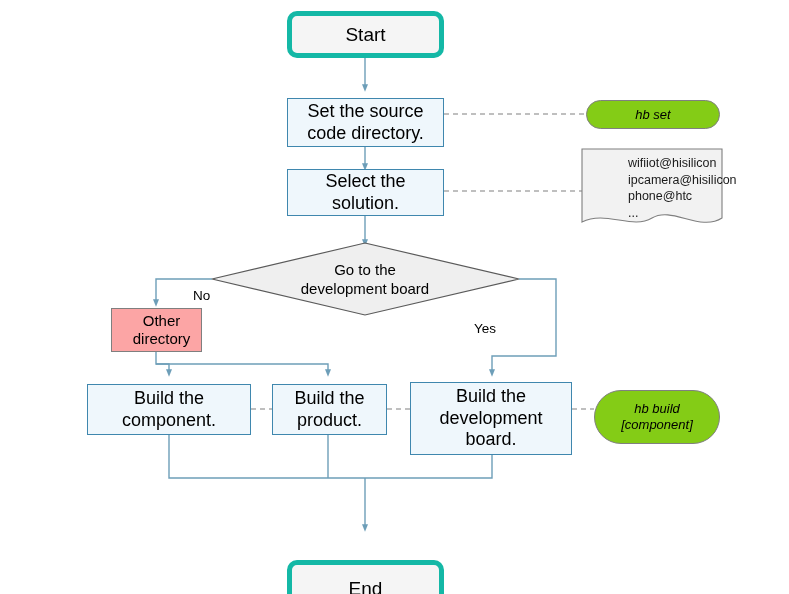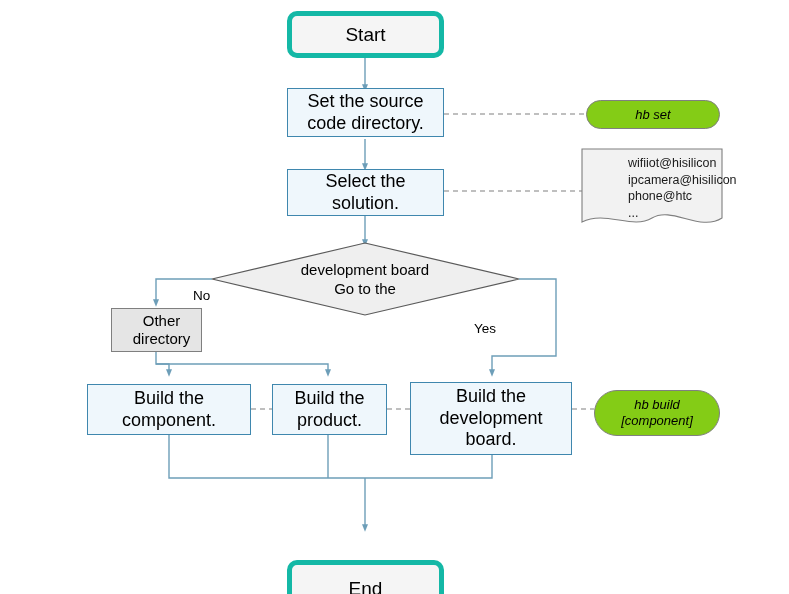--- a/index.html
+++ b/index.html
@@ -49,21 +49,21 @@
 
   
   .process {
     background: #eff7fc;
     border: 1px solid #3f87ae;
     font-size: 18px;
   }
 
   
   .graybox {
-    background: #e5e5e5;
+    background: #fca5a5;
     border: 1px solid #7f7f7f;
     font-size: 15px;
     padding-left: 10px;
   }
 
   
   .decision-label {
     position: absolute;
     display: flex;
     align-items: center;
@@ -155,38 +155,38 @@
       <line x1="251" y1="409" x2="272" y2="409"></line>
       <line x1="387" y1="409" x2="410" y2="409"></line>
       <line x1="572" y1="409" x2="594" y2="409"></line>
     </g>
   </svg>
 
   <div class="node terminator" style="left:287px; top:11px; width:157px; height:47px;">
     <span>Start</span>
   </div>
 
-  <div class="node process" style="left:287px; top:88px; width:157px; height:49px;">
+  <div class="node process" style="left:287px; top:98px; width:157px; height:49px;">
     <div>
       <div>Set the source</div>
       <div>code directory.</div>
     </div>
   </div>
 
   <div class="node process" style="left:287px; top:169px; width:157px; height:47px;">
     <div>
       <div>Select the</div>
       <div>solution.</div>
     </div>
   </div>
 
   <div class="decision-label" style="left:252px; top:248px; width:226px; height:62px;">
     <div>
+      <div>Go to the</div>
       <div>development board</div>
-      <div>Go to the</div>
     </div>
   </div>
 
   <div class="branch-label" style="left:172px; top:288px;margin-left:21px;">No</div>
   <div class="branch-label" style="left:474px; top:321px;">Yes</div>
 
   <div class="node graybox" style="left:111px; top:308px; width:91px; height:44px;">
     <div>
       <div>Other</div>
       <div>directory</div>
@@ -216,21 +216,21 @@
   </div>
 
   <div class="node terminator" style="left:287px; top:560px; width:157px; height:58px;">
     <span>End</span>
   </div>
 
   <div class="callout-pill" style="left:586px; top:100px; width:134px; height:29px;">
     <span>hb set</span>
   </div>
 
-  <div class="callout-pill" style="left:594px; top:390px; width:126px; height:46px;">
+  <div class="callout-pill" style="left:594px; top:390px; width:126px; height:54px;">
     <div>
       <div>hb build</div>
       <div>[component]</div>
     </div>
   </div>
 
   <div class="note" style="left:582px; top:149px; width:140px; height:80px;">
     <div class="line">wifiiot@hisilicon</div>
     <div class="line">ipcamera@hisilicon</div>
     <div class="line">phone@htc</div>

